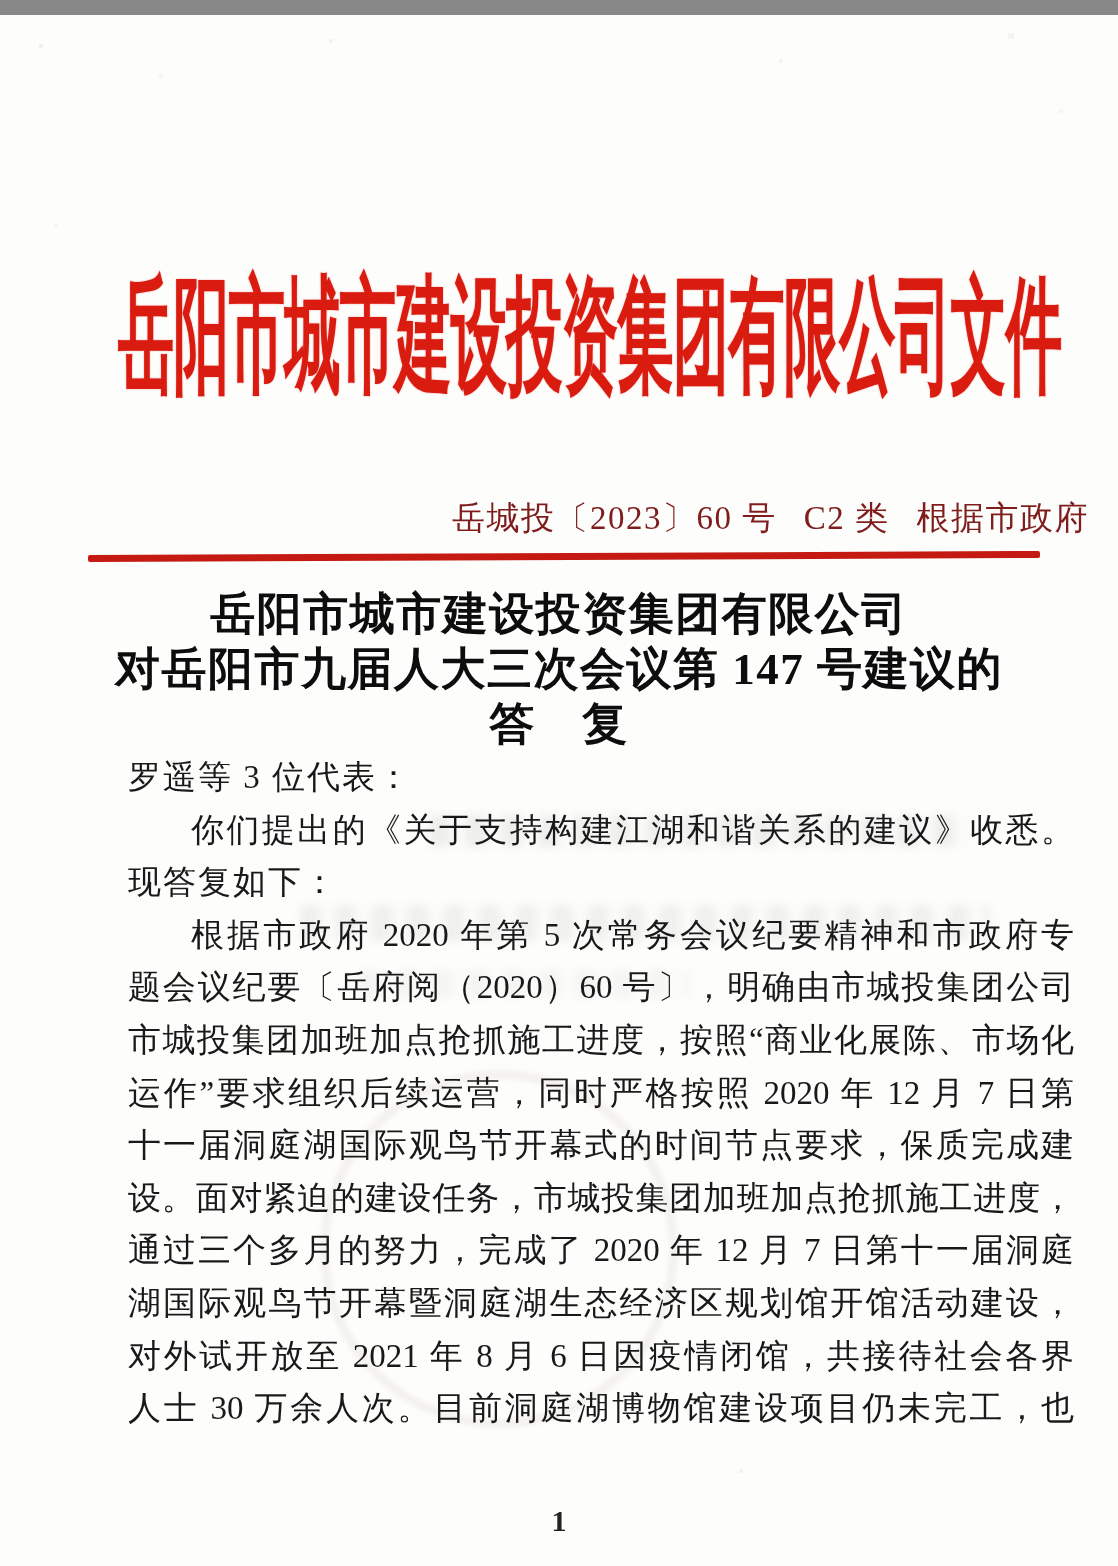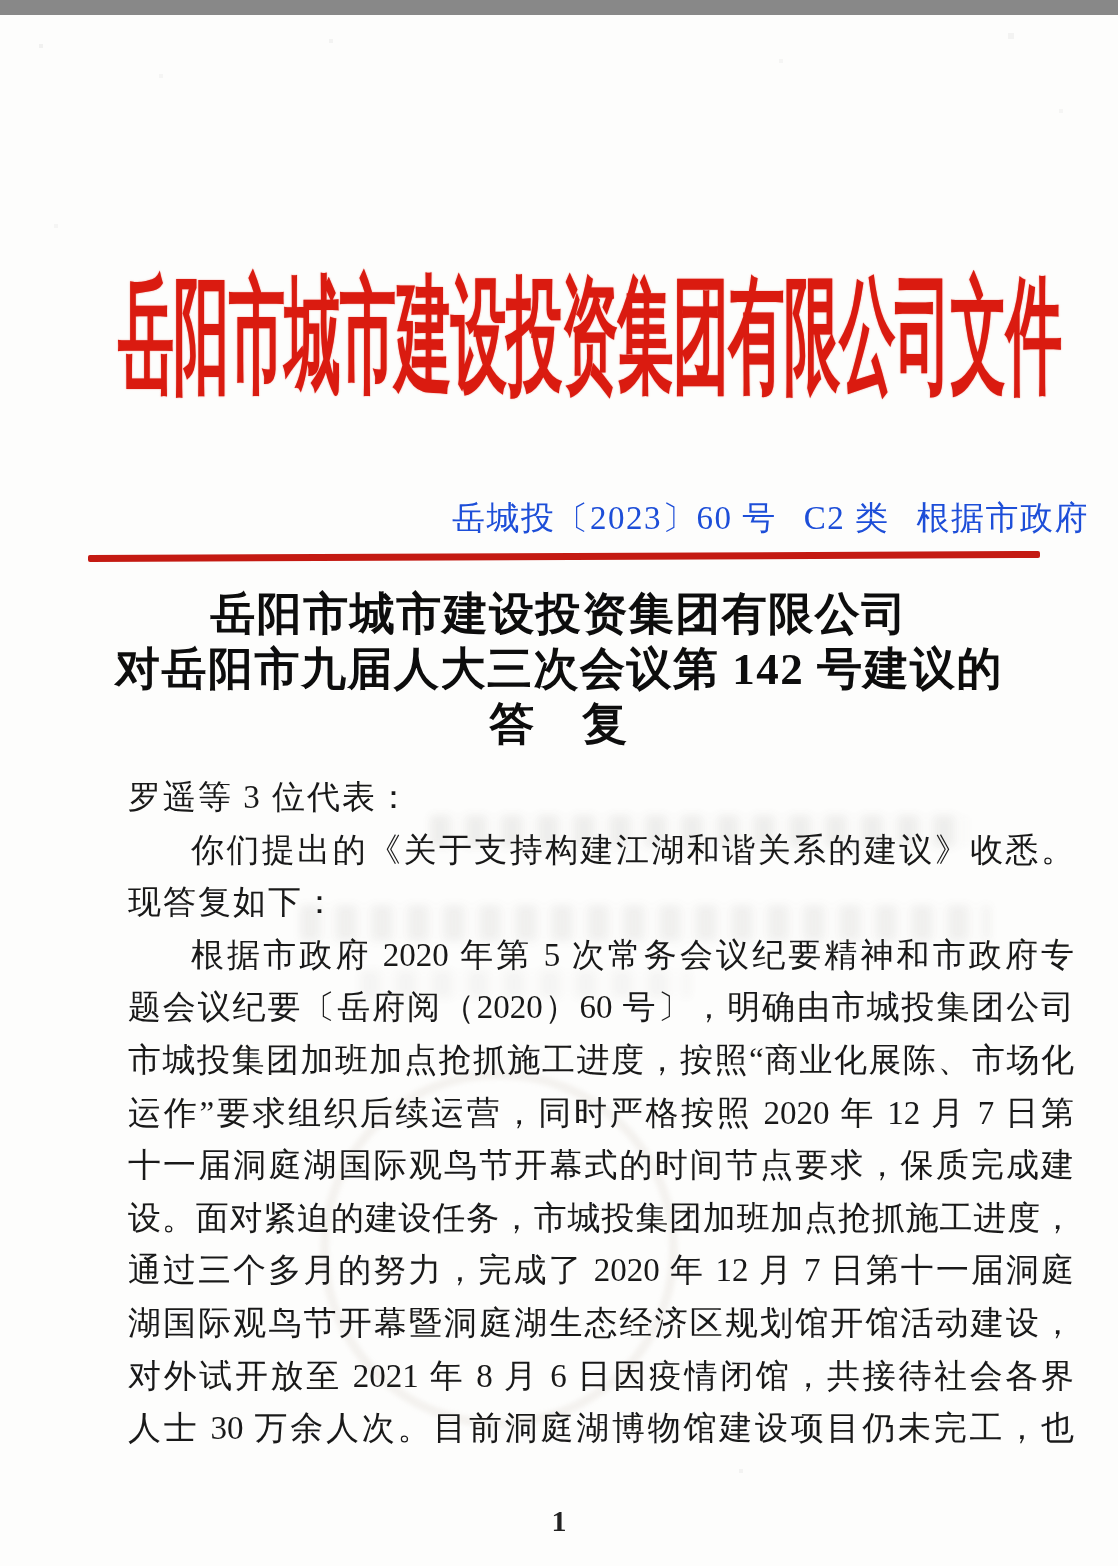--- a/index.html
+++ b/index.html
@@ -34,21 +34,21 @@
 
   .docnum-row {
     position: absolute;
     left: 452px;
     top: 484px;
     display: flex;
     gap: 27px;
     font-size: 33px;
     line-height: 38px;
     letter-spacing: 1.5px;
-    color: #1d4ed8;
+    color: #7f1d1d;
     white-space: nowrap;
   }
 
   .red-rule {
     position: absolute;
     left: 88px;
     top: 538px;
     width: 952px;
     height: 7px;
     background: #c41a12;
@@ -67,21 +67,21 @@
     font-size: 45px;
     line-height: 55px;
     letter-spacing: 1.5px;
     color: #0d0d0d;
   }
 
   
   .body-block {
     position: absolute;
     left: 128px;
-    top: 756px;
+    top: 736px;
     width: 946px;
     font-size: 33px;
     line-height: 52.6px;
     color: #191919;
   }
   .bline {
     text-align: justify;
     text-align-last: justify;
     white-space: normal;
   }
@@ -154,21 +154,21 @@
   <div class="docnum-row">
     <span>岳城投〔2023〕60 号</span>
     <span>C2 类</span>
     <span>根据市政府</span>
   </div>
 
   <div class="red-rule"></div>
 
   <div class="title-block">
     <div>岳阳市城市建设投资集团有限公司</div>
-    <div>对岳阳市九届人大三次会议第 142 号建议的</div>
+    <div>对岳阳市九届人大三次会议第 147 号建议的</div>
     <div>答　复</div>
   </div>
 
   <div class="body-block">
     <div class="bline short">罗遥等 3 位代表：</div>
     <div class="bline indent">你们提出的《关于支持构建江湖和谐关系的建议》收悉。</div>
     <div class="bline short">现答复如下：</div>
     <div class="bline indent">根据市政府 2020 年第 5 次常务会议纪要精神和市政府专</div>
     <div class="bline">题会议纪要〔岳府阅（2020）60 号〕，明确由市城投集团公司</div>
     <div class="bline">市城投集团加班加点抢抓施工进度，按照“商业化展陈、市场化</div>

